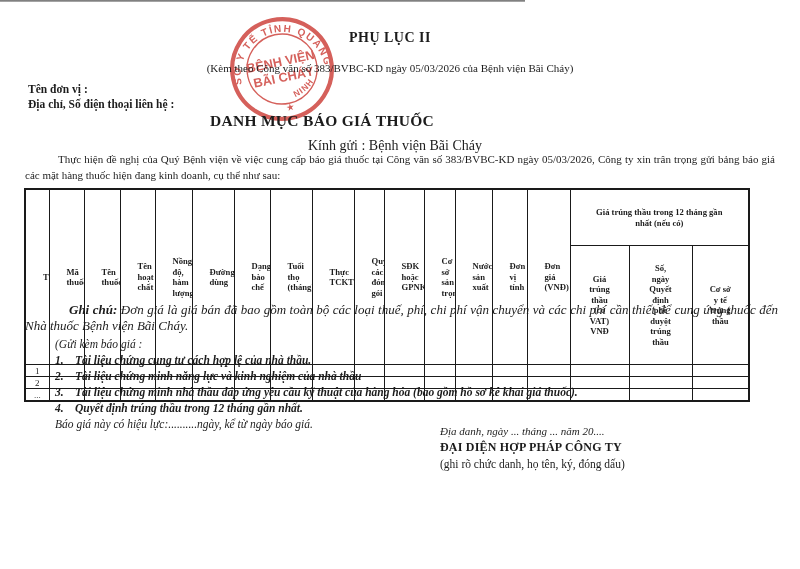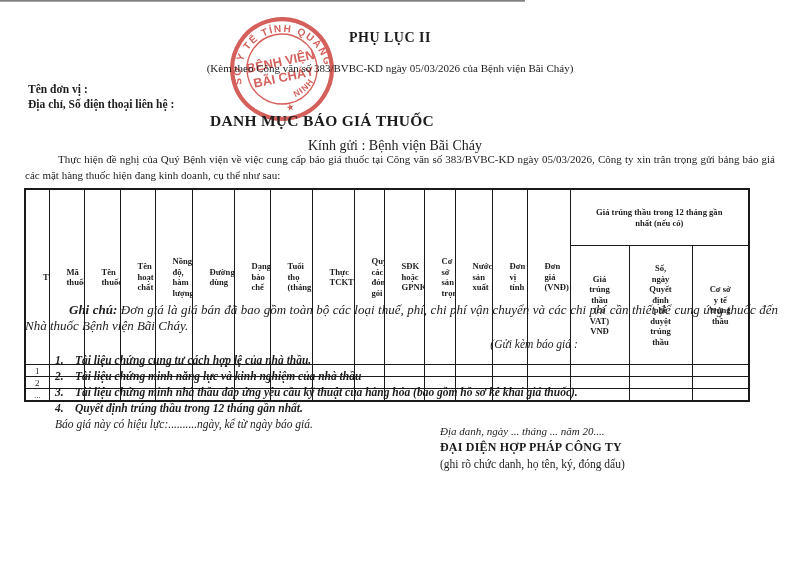--- a/index.html
+++ b/index.html
@@ -34,21 +34,21 @@
     text-align:center; vertical-align:middle; }
   .doc-table .group-row { height:25px; }
   .doc-table .sub-row { height:50px; }
   .doc-table td { height:11px; font-size:9px; text-align:center; padding:0 2px; }
 
   .note { position:absolute; left:25px; right:22px; top:302px; font-size:13px;
     line-height:16px; font-style:italic; text-align:justify; text-indent:44px; }
   .note b { font-style:italic; }
 
   .attach-block { position:absolute; left:55px; top:336px; font-size:11.5px; line-height:16px; }
-  .attach-intro { font-style:italic;text-align:right; }
+  .attach-intro { font-style:italic; }
   .attach-item { font-weight:bold; font-style:italic; }
   .attach-item .num { display:inline-block; width:20px; }
   .validity { font-style:italic; }
 
   .signature { position:absolute; left:440px; top:423px; width:250px; text-align:left; }
   .sig-place { font-style:italic; font-size:11px; line-height:16px; }
   .sig-role { font-weight:bold; font-size:12px; line-height:17px; letter-spacing:0.2px; }
   .sig-note { font-size:11.5px; line-height:16px; }
 </style>
 </head>

